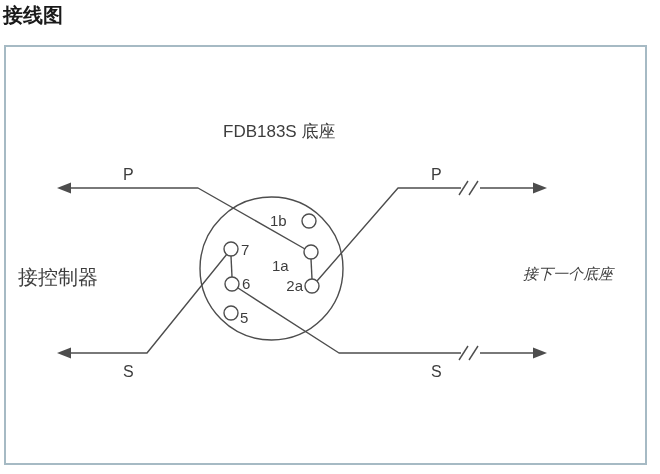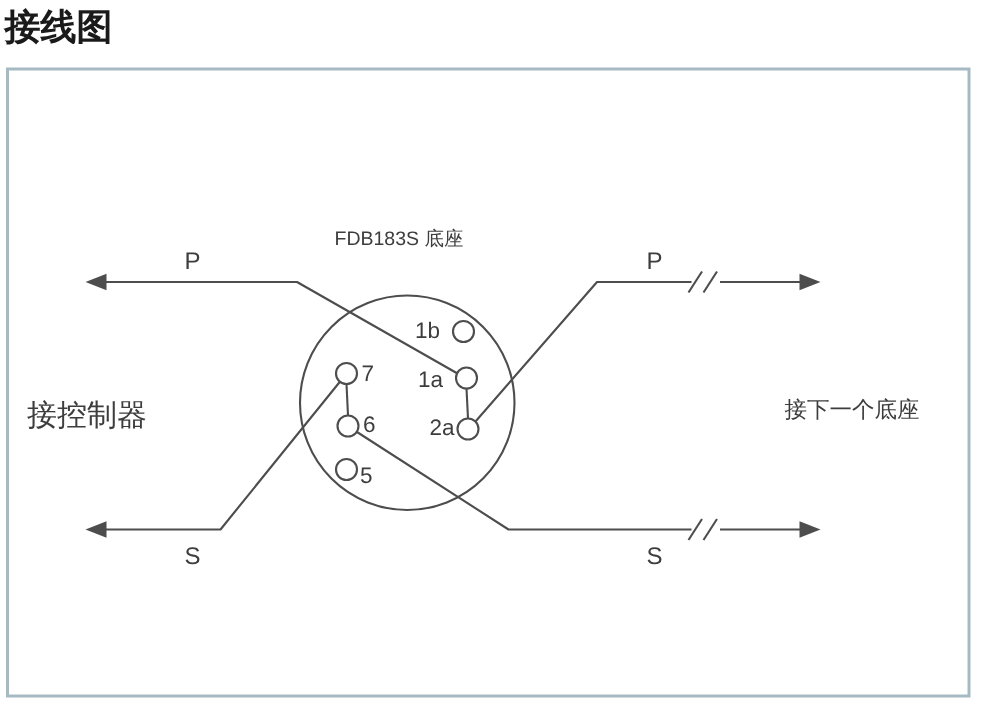--- a/index.html
+++ b/index.html
@@ -9,21 +9,21 @@
     width: 660px;
     height: 474px;
     font-family: "Liberation Sans", sans-serif;
     position: relative;
     overflow: hidden;
   }
   .page-title {
     position: absolute;
     left: 3px;
     top: 2px;
-    font-size: 24px;
+    font-size: 20px;
     font-weight: bold;
     color: #1a1a1a;
   }
   .diagram-box {
     position: absolute;
     left: 4px;
     top: 45px;
     width: 643px;
     height: 420px;
     box-sizing: border-box;
@@ -36,31 +36,31 @@
     top: 0;
     width: 639px;
     height: 416px;
   }
   .lbl {
     position: absolute;
     color: #3d3d3d;
     white-space: nowrap;
     line-height: 1.1;
   }
-  .base-title   { left: 217px; top: 105px;  font-size: 13px; }
+  .base-title   { left: 217px; top: 76px;  font-size: 17px; }
   .wire-lbl     { font-size: 16px; }
   .p-left-lbl   { left: 117px; top: 119px; }
   .p-right-lbl  { left: 425px; top: 119px; }
   .s-left-lbl   { left: 117px; top: 316px; }
   .s-right-lbl  { left: 425px; top: 316px; }
   .left-note    { left: 12px;  top: 219px; font-size: 20px; }
-  .right-note   { left: 517px; top: 217px; font-size: 15px; line-height: 19px; }
+  .right-note   { left: 517px; top: 217px; font-size: 15px; line-height: 19px; font-style: italic; }
   .term-lbl     { font-size: 15px; }
-  .t1b-lbl { left: 264px; top: 166px; width: 30px; text-align: center; }
-  .t1a-lbl { left: 266px; top: 199px; width: 30px; text-align: center; }
+  .t1b-lbl { left: 264px; top: 166px; width: 30px; text-align: left; }
+  .t1a-lbl { left: 266px; top: 211px; width: 30px; text-align: left; }
   .t2a-lbl { left: 267px; top: 231px; width: 30px; text-align: right; }
   .t7-lbl  { left: 235px; top: 195px; }
   .t6-lbl  { left: 236px; top: 229px; }
   .t5-lbl  { left: 234px; top: 263px; }
 </style>
 </head>
 <body>
 
 <div class="page-title">接线图</div>
 

